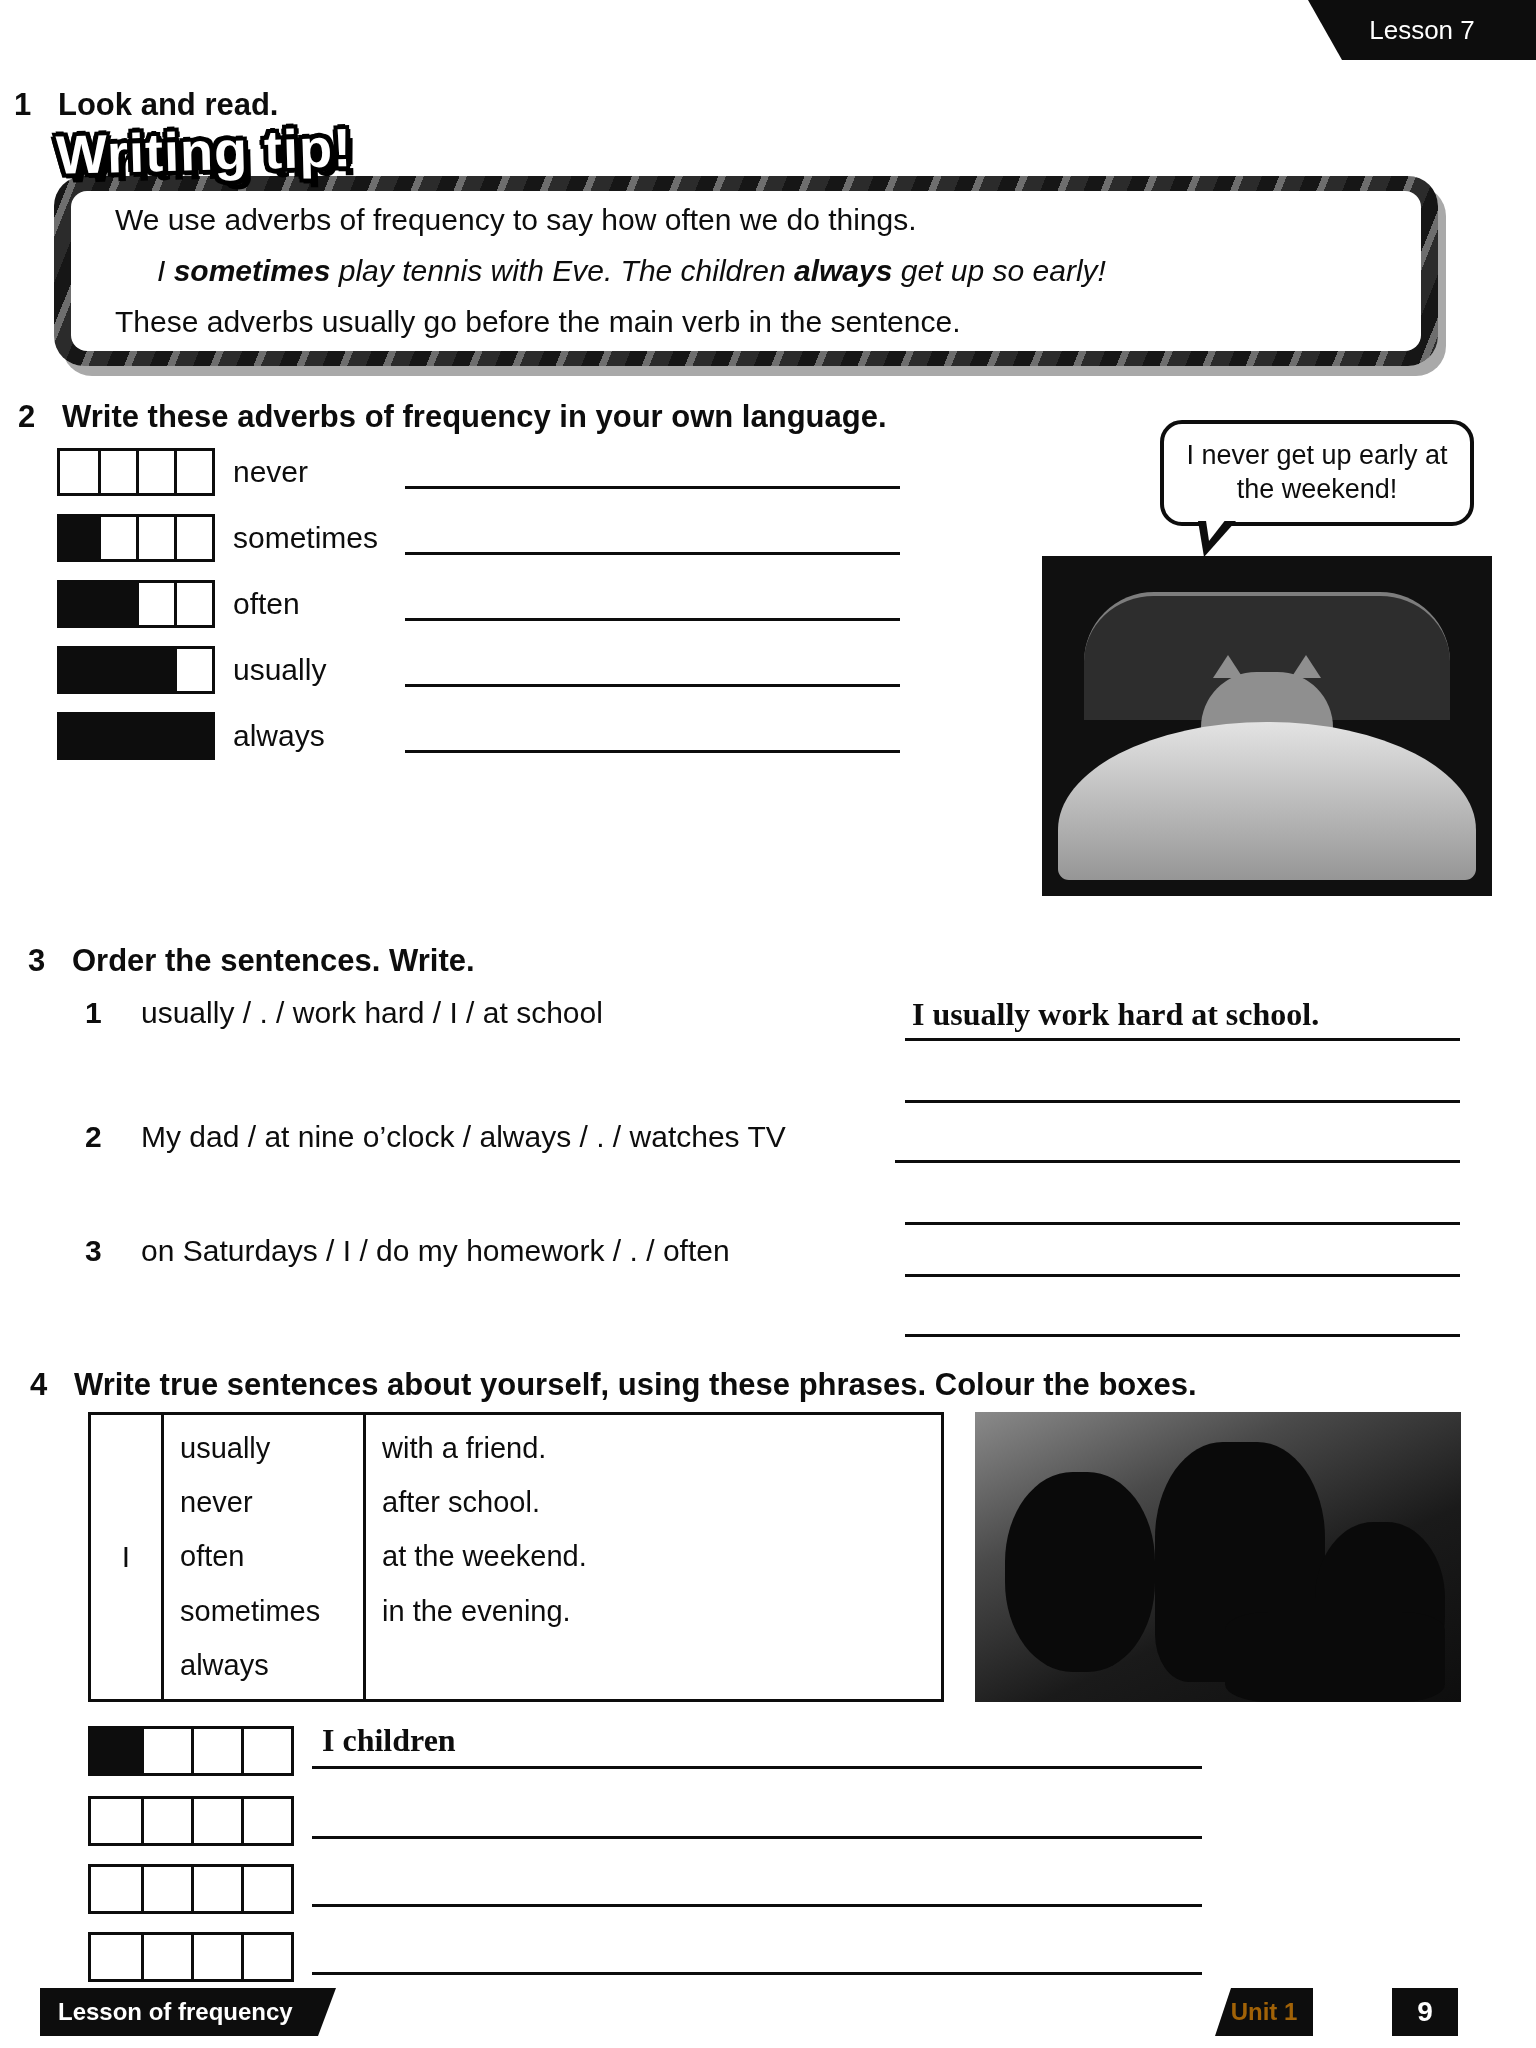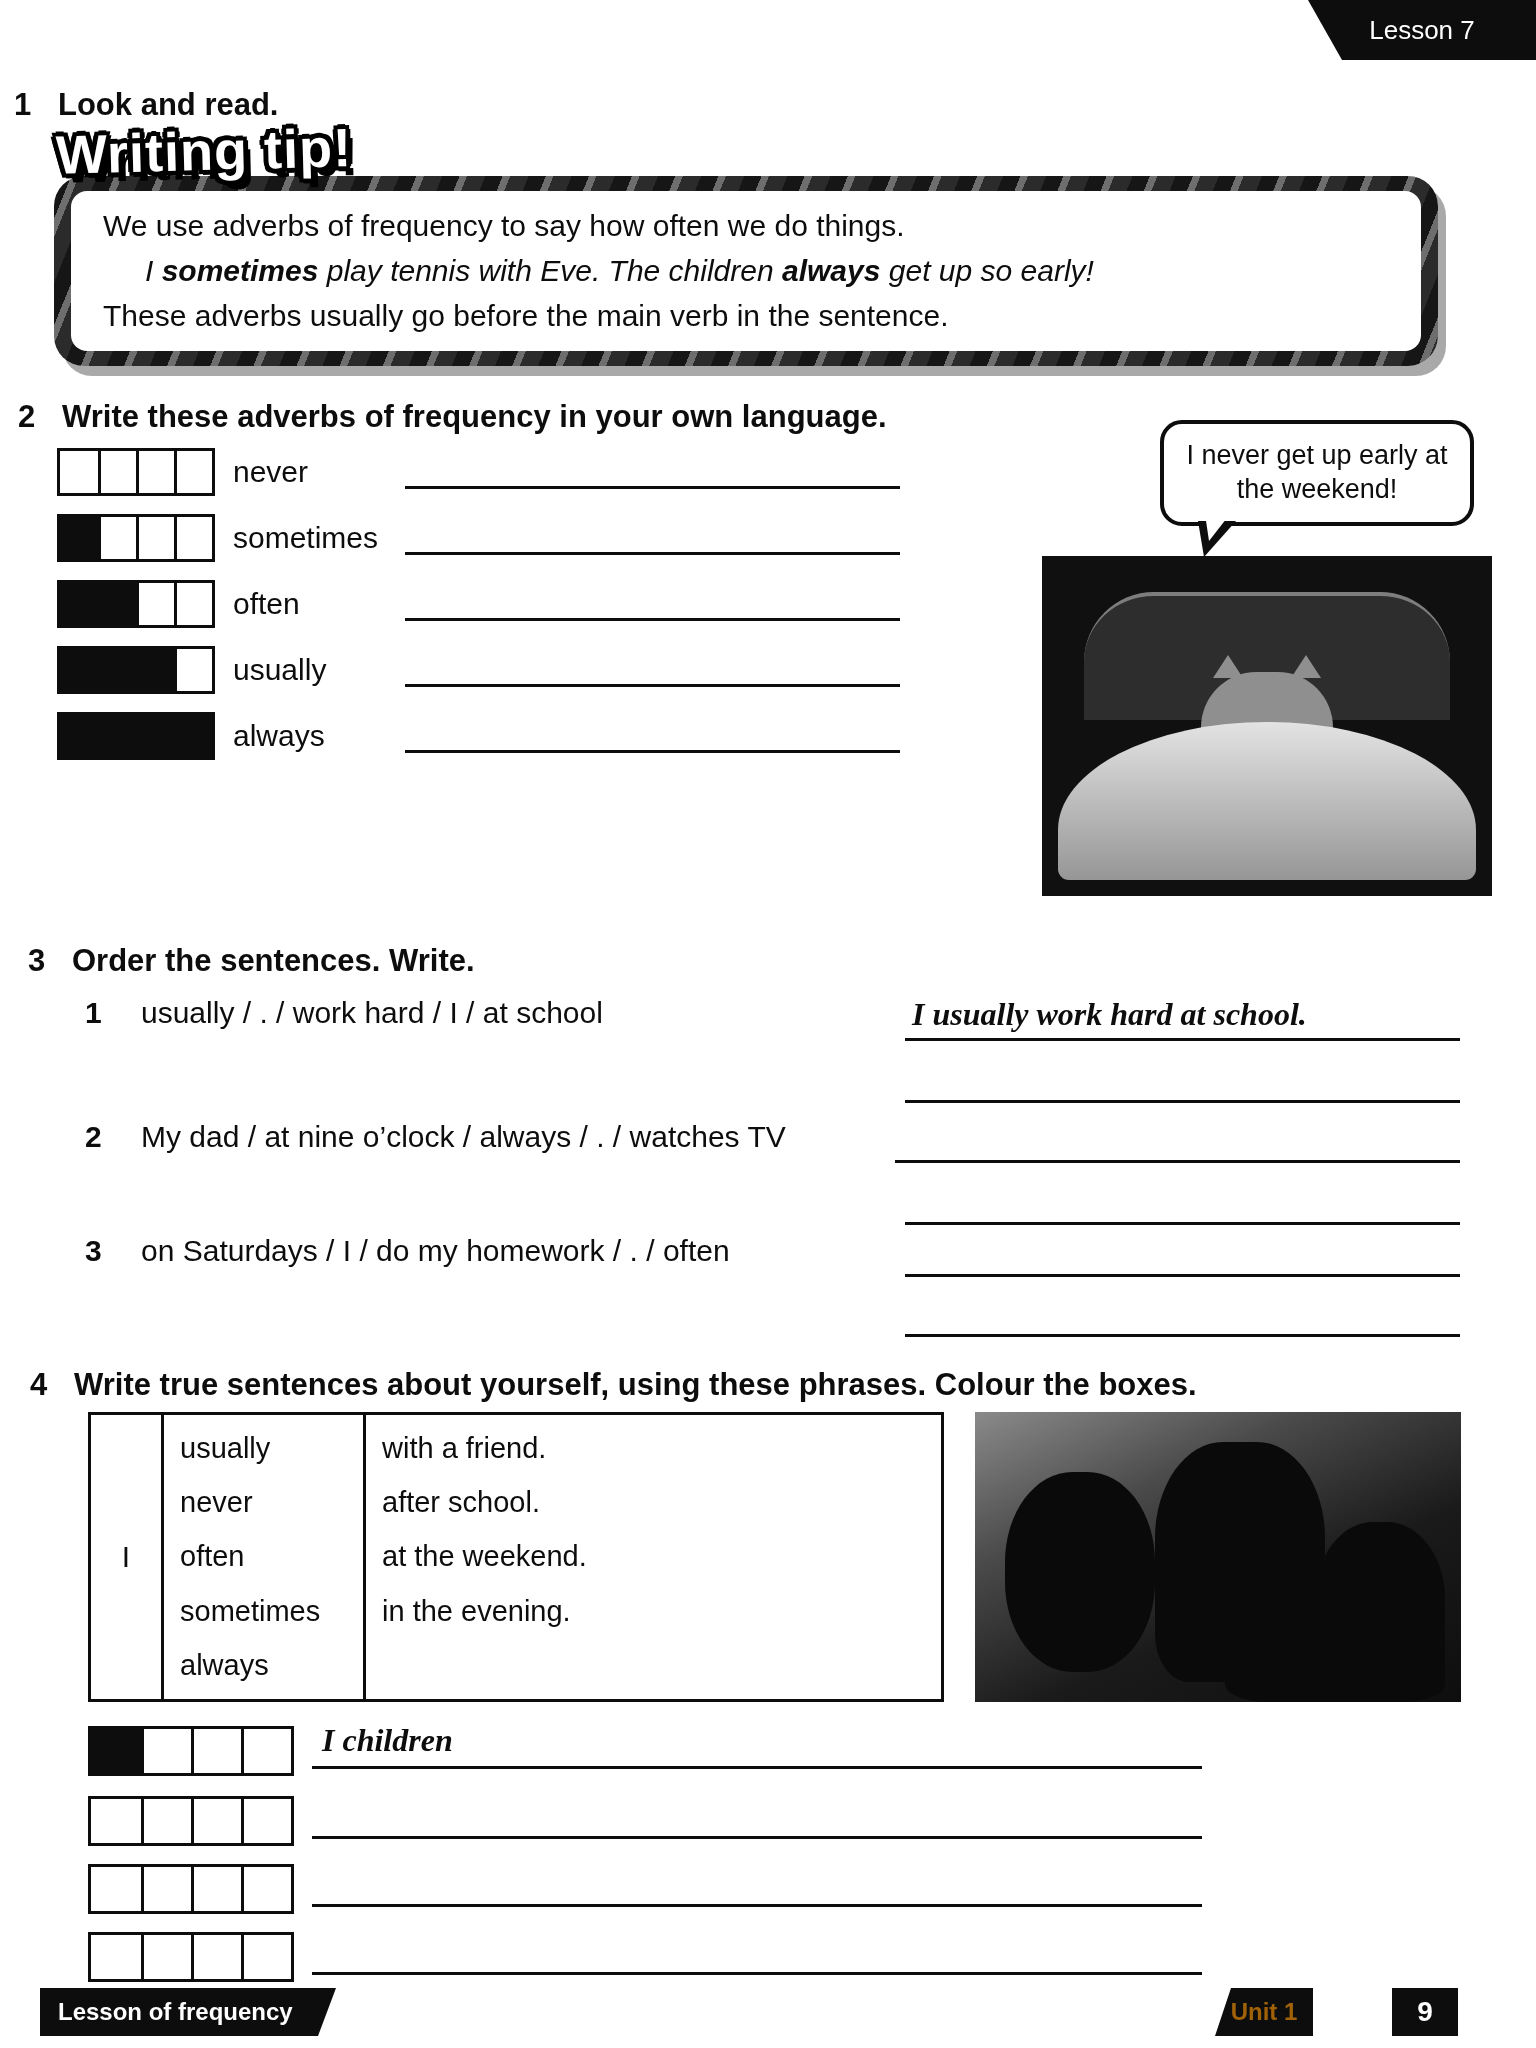--- a/index.html
+++ b/index.html
@@ -18,21 +18,21 @@
 
   
   .tip-title{position:absolute;left:56px;top:120px;z-index:4;font-size:54px;font-weight:bold;
     color:#fff;letter-spacing:1px;transform:rotate(-1.5deg);
     text-shadow:-4px -4px 0 #000,4px -4px 0 #000,-4px 4px 0 #000,4px 4px 0 #000,
                  0 -5px 0 #000,0 5px 0 #000,-5px 0 0 #000,5px 0 0 #000,7px 9px 0 #000}
   .tip-banner{position:absolute;left:54px;top:176px;width:1384px;height:190px;border-radius:30px;
     background:repeating-linear-gradient(112deg,#161616 0 16px,#6e6e6e 16px 23px,#2b2b2b 23px 40px);
     padding:15px 17px;box-shadow:8px 10px 0 #a9a9a9}
   .tip-inner{width:100%;height:100%;background:#fff;border-radius:16px;
-    display:flex;flex-direction:column;justify-content:center;gap:11px;padding:14px 32px}
+    display:flex;flex-direction:column;justify-content:center;gap:17px;padding:14px 44px}
   .tip-line{font-size:30px}
   .tip-example{font-size:30px;font-style:italic;padding-left:42px}
   .tip-example b{font-weight:bold}
 
   
   .freq-boxes{display:inline-flex;border:3px solid #0d0d0d;background:#fff}
   .freq-cell{width:38px;height:42px;background:#fff}
   .freq-cell+.freq-cell{border-left:3px solid #0d0d0d}
   .freq-cell.filled{background:#0d0d0d}
   .freq-row{position:absolute;left:57px;display:flex;align-items:center}
@@ -56,21 +56,21 @@
     background:#8f8f8f;border-radius:60px 60px 18px 18px}
   .pet::before,.pet::after{content:"";position:absolute;top:-17px;width:0;height:0;
     border-left:15px solid transparent;border-right:15px solid transparent;border-bottom:23px solid #8f8f8f}
   .pet::before{left:12px}.pet::after{right:12px}
   .blanket{position:absolute;left:16px;right:16px;bottom:16px;height:158px;
     background:linear-gradient(#e3e3e3,#969696);border-radius:55% 55% 12px 12px/75% 75% 12px 12px}
 
   
   .order-item{position:absolute;left:85px;display:flex;font-size:30px}
   .order-num{width:56px;font-weight:bold;flex:none}
-  .handwritten{position:absolute;font-family:"Liberation Serif",serif;font-style:italic;
+  .handwritten{position:absolute;font-family:"Liberation Serif",serif;
     font-weight:bold;font-size:32px;white-space:nowrap}
 
   
   .phrase-table{position:absolute;left:88px;top:1412px;width:856px;height:290px;
     border:3px solid #0d0d0d;display:flex;background:#fff}
   .t-col{display:grid;grid-template-rows:repeat(5,1fr);padding:6px 0}
   .t-col+.t-col{border-left:3px solid #0d0d0d}
   .t-cell{font-size:29px;display:flex;align-items:center;padding-left:16px}
   .t-subject{width:70px;display:flex;align-items:center;justify-content:center;font-size:30px;padding:0}
   .col-adverbs{width:202px}.col-verbs{width:298px}.col-endings{flex:1}

